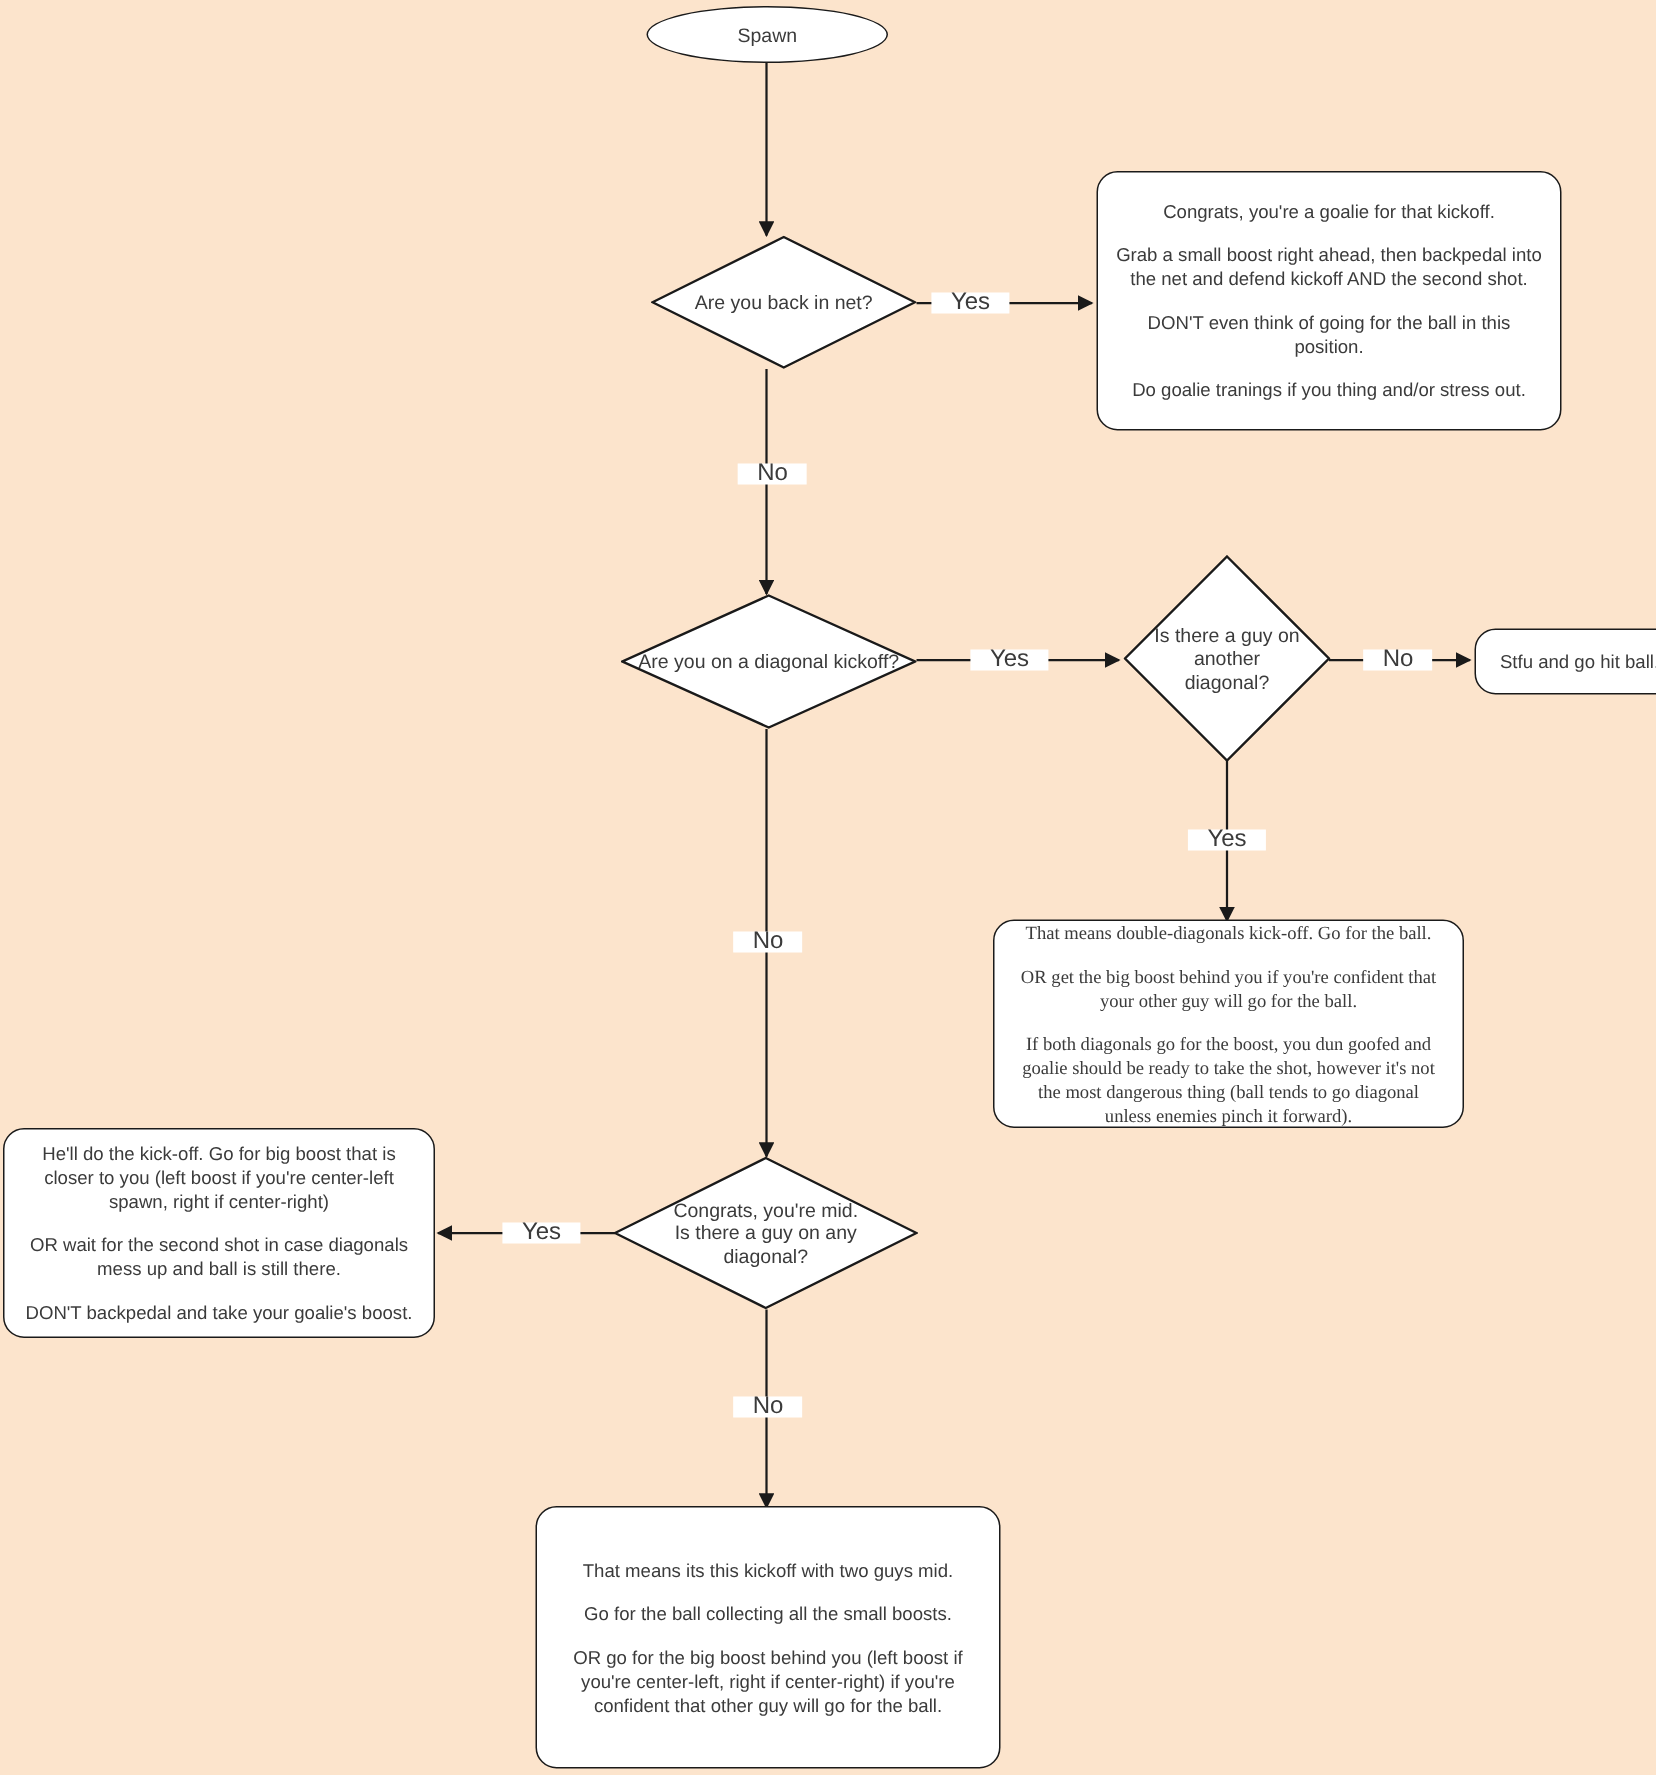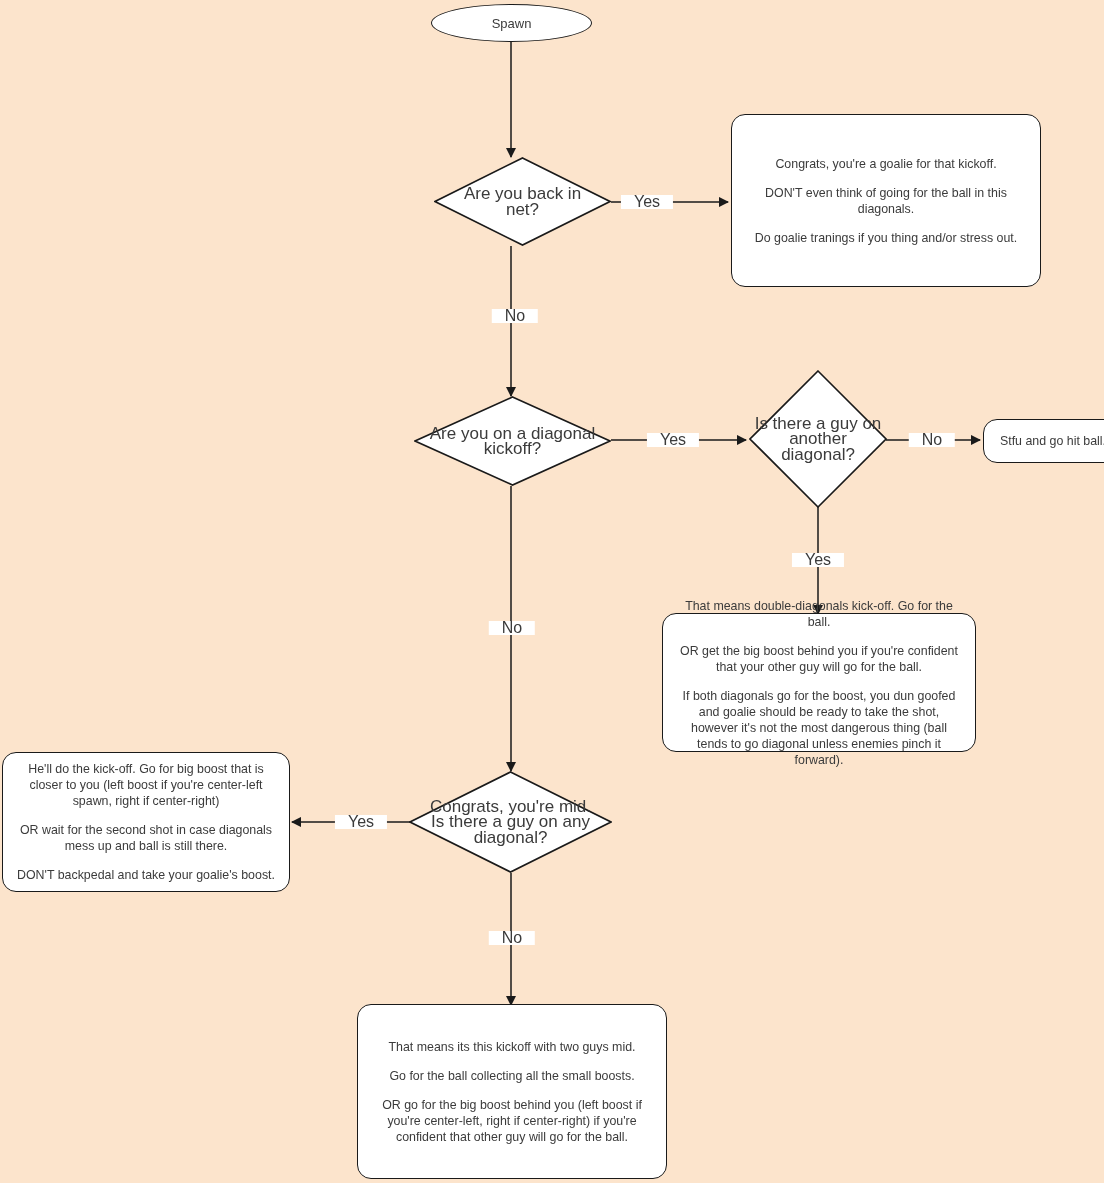--- a/index.html
+++ b/index.html
@@ -43,21 +43,21 @@
   }
   .node-process {
     border-radius: 14px;
     font-size: 12.4px;
     line-height: 16px;
     padding: 8px 12px;
   }
   .node-decision {
     background: transparent;
     border: none;
-    font-size: 17px;
+    font-size: 13px;
     line-height: 15.5px;
   }
   .node-decision .diamond-shape {
     position: absolute;
     left: 0;
     top: 0;
     width: 100%;
     height: 100%;
   }
   .node-decision .diamond-label {
@@ -123,21 +123,22 @@
   <div class="node node-decision" style="left:434px; top:157px; width:177px; height:89px;">
     <svg class="diamond-shape" viewBox="0 0 177 89" preserveAspectRatio="none">
       <polygon points="88.5,1 176,44.5 88.5,88 1,44.5" fill="#ffffff" stroke="#1a1a1a" stroke-width="1.6"></polygon>
     </svg>
     <span class="diamond-label">Are you back in net?</span>
   </div>
 
   <div class="node node-process" style="left:731px; top:114px; width:310px; height:173px;">
     <div>
       <p class="para">Congrats, you're a goalie for that kickoff.</p>
-      <p class="para">DON'T even think of going for the ball in this diagonals.</p>
+      <p class="para">Grab a small boost right ahead, then backpedal into the net and defend kickoff AND the second shot.</p>
+      <p class="para">DON'T even think of going for the ball in this position.</p>
       <p class="para">Do goalie tranings if you thing and/or stress out.</p>
     </div>
   </div>
 
   <div class="node node-decision" style="left:414px; top:396px; width:197px; height:90px;">
     <svg class="diamond-shape" viewBox="0 0 197 90" preserveAspectRatio="none">
       <polygon points="98.5,1 196,45 98.5,89 1,45" fill="#ffffff" stroke="#1a1a1a" stroke-width="1.6"></polygon>
     </svg>
     <span class="diamond-label" style="width:94%;">Are you on a diagonal kickoff?</span>
   </div>
@@ -152,21 +153,21 @@
       <span>diagonal?</span>
     </span>
   </div>
 
   <div class="node node-process" style="left:983px; top:419px; width:140px; height:44px;">
     <div>
       <p class="para">Stfu and go hit ball.</p>
     </div>
   </div>
 
-  <div class="node node-process" style="left:662px; top:613px; width:314px; height:139px;">
+  <div class="node node-process" style="left:662px; top:613px; width:314px; height:139px;font-family:Liberation Serif, serif;">
     <div>
       <p class="para">That means double-diagonals kick-off. Go for the ball.</p>
       <p class="para">OR get the big boost behind you if you're confident that your other guy will go for the ball.</p>
       <p class="para">If both diagonals go for the boost, you dun goofed and goalie should be ready to take the shot, however it's not the most dangerous thing (ball tends to go diagonal unless enemies pinch it forward).</p>
     </div>
   </div>
 
   <div class="node node-decision" style="left:409px; top:771px; width:203px; height:102px;">
     <svg class="diamond-shape" viewBox="0 0 203 102" preserveAspectRatio="none">
       <polygon points="101.5,1 202,51 101.5,101 1,51" fill="#ffffff" stroke="#1a1a1a" stroke-width="1.6"></polygon>

